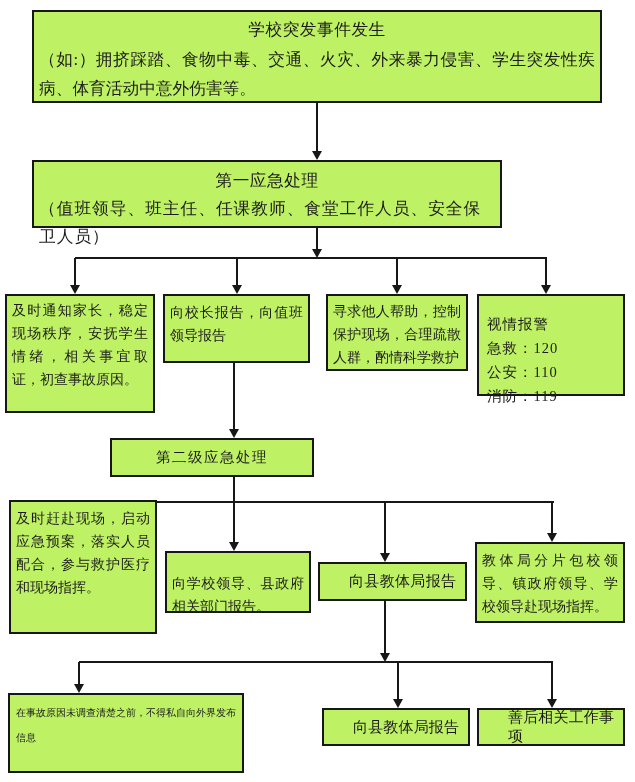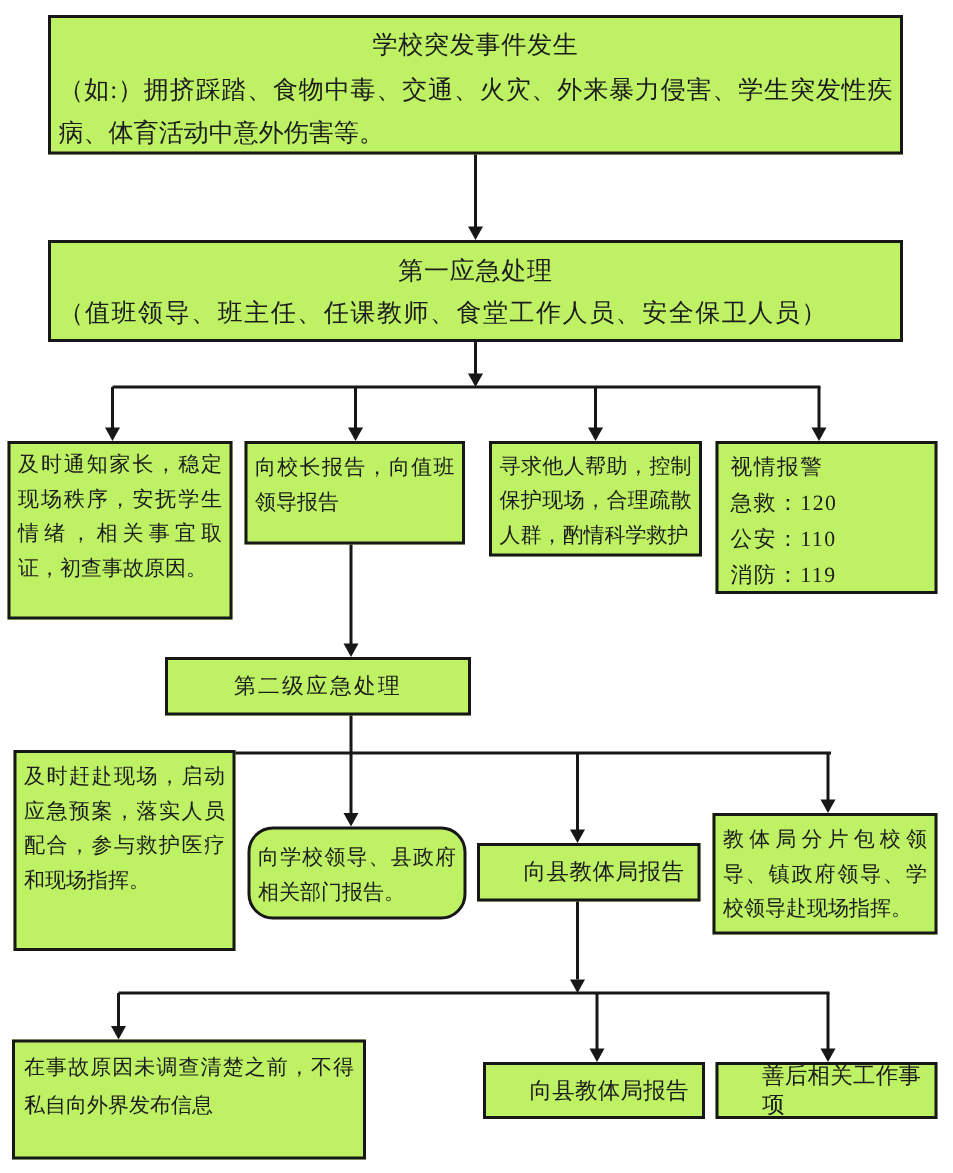--- a/index.html
+++ b/index.html
@@ -13,33 +13,33 @@
     border:2px solid #171717;background:#bef264;
   }
   
   .big{font-size:16.7px;line-height:29px;padding:3px 5px 0 5px;}
   .big .title{text-align:center;line-height:30px;letter-spacing:0.5px;}
   .jline{text-align:justify;text-align-last:justify;}
   .big .body1{letter-spacing:1px;}
   
   .small{font-size:14px;line-height:23px;padding:3px 5px;text-align:justify;}
   
-  .alarm{font-size:14.5px;line-height:24px;padding:4px 8px;letter-spacing:1px;}
+  .alarm{font-size:14.5px;line-height:24px;padding:16px 8px;letter-spacing:1px;}
   
   .oneline{
     font-size:15px;display:flex;align-items:center;padding:0 9px;
   }
   .oneline .stretch{width:100%;text-align:justify;text-align-last:justify;margin-left:20px;}
   
   .center-box{
     font-size:14.5px;letter-spacing:1.5px;display:flex;
     align-items:center;justify-content:center;
   }
   
-  .tall-note{font-size:14px;line-height:25px;padding:5px 6px;text-align:justify;}
+  .tall-note{font-size:10px;line-height:25px;padding:5px 6px;text-align:justify;}
   
   .vline{position:absolute;width:2px;background:#171717;}
   .hline{position:absolute;height:2px;background:#171717;}
   .arrow{
     position:absolute;width:0;height:0;
     border-left:5px solid transparent;border-right:5px solid transparent;
     border-top:9px solid #171717;
   }
 </style>
 </head>
@@ -49,21 +49,21 @@
 
   <div class="node big" style="left:32px;top:10px;width:570px;height:93px;">
     <div class="title">学校突发事件发生</div>
     <div class="jline">（如:）拥挤踩踏、食物中毒、交通、火灾、外来暴力侵害、学生突发性疾</div>
     <div>病、体育活动中意外伤害等。</div>
   </div>
 
   <div class="vline" style="left:316px;top:103px;height:49px;"></div>
   <div class="arrow" style="left:312px;top:151px;"></div>
 
-  <div class="node big" style="left:32px;top:160px;width:570px;height:68px;padding-top:5px;">
+  <div class="node big" style="left:32px;top:160px;width:470px;height:68px;padding-top:5px;">
     <div class="title" style="line-height:28px;">第一应急处理</div>
     <div class="body1" style="line-height:28px;">（值班领导、班主任、任课教师、食堂工作人员、安全保卫人员）</div>
   </div>
 
   <div class="vline" style="left:316px;top:228px;height:22px;"></div>
   <div class="arrow" style="left:312px;top:249px;"></div>
   <div class="hline" style="left:75px;top:257px;width:472px;"></div>
 
   <div class="vline" style="left:74px;top:258px;height:28px;"></div>
   <div class="arrow" style="left:70px;top:285px;"></div>
@@ -108,21 +108,21 @@
   <div class="arrow" style="left:75px;top:520px;"></div>
   <div class="vline" style="left:384px;top:502px;height:52px;"></div>
   <div class="arrow" style="left:380px;top:553px;"></div>
   <div class="vline" style="left:551px;top:502px;height:32px;"></div>
   <div class="arrow" style="left:547px;top:533px;"></div>
 
   <div class="node small" style="left:9px;top:500px;width:148px;height:134px;padding-top:5px;">
     <span>及时赶赴现场，启动应急预案，落实人员配合，参与救护医疗和现场指挥。</span>
   </div>
 
-  <div class="node small" style="left:165px;top:551px;width:146px;height:62px;padding-top:8px;border-radius:17px;">
+  <div class="node small" style="left:165px;top:551px;width:146px;height:62px;padding-top:19px;">
     <span>向学校领导、县政府相关部门报告。</span>
   </div>
 
   <div class="node oneline" style="left:318px;top:562px;width:149px;height:39px;">
     <span class="stretch">向县教体局报告</span>
   </div>
 
   <div class="node small" style="left:475px;top:542px;width:150px;height:81px;padding-top:5px;">
     <span>教体局分片包校领导、镇政府领导、学校领导赴现场指挥。</span>
   </div>

